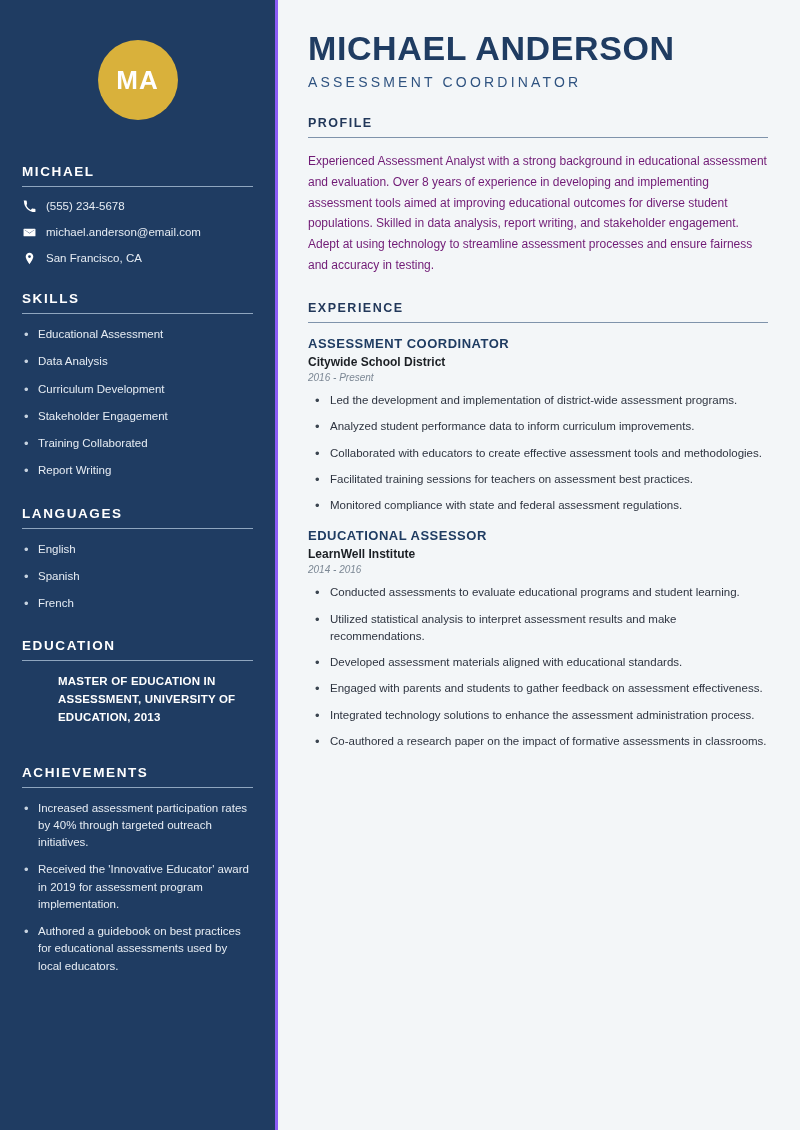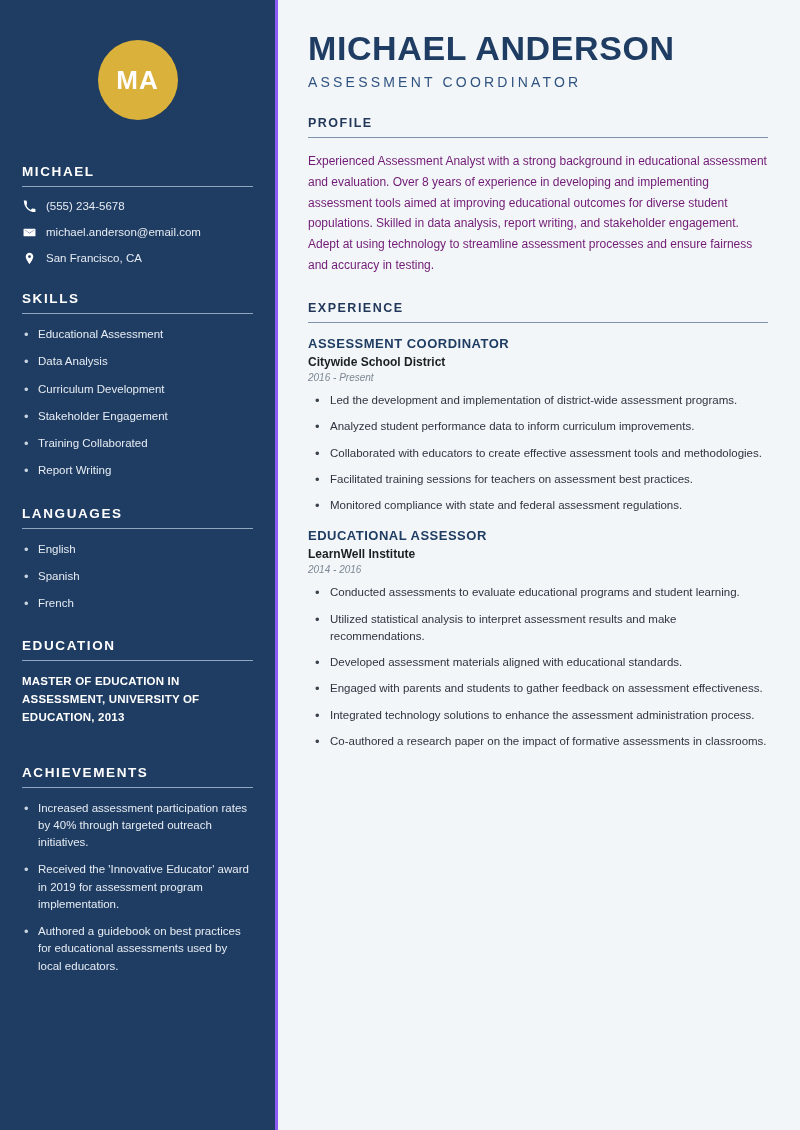--- a/index.html
+++ b/index.html
@@ -110,20 +110,21 @@
     color: #c7d3e0;
     font-size: 13px;
   }
 
   .edu-entry {
     font-size: 11.5px;
     font-weight: bold;
     line-height: 1.55;
     color: #ffffff;
     letter-spacing: 0.2px;
+    margin-left: 36px;
   }
 
   .ach-list li { margin-bottom: 12px; }
 
   
   .main {
     flex: 1 1 auto;
     padding: 30px 32px 0 30px;
     background: #f3f6f8;
   }

